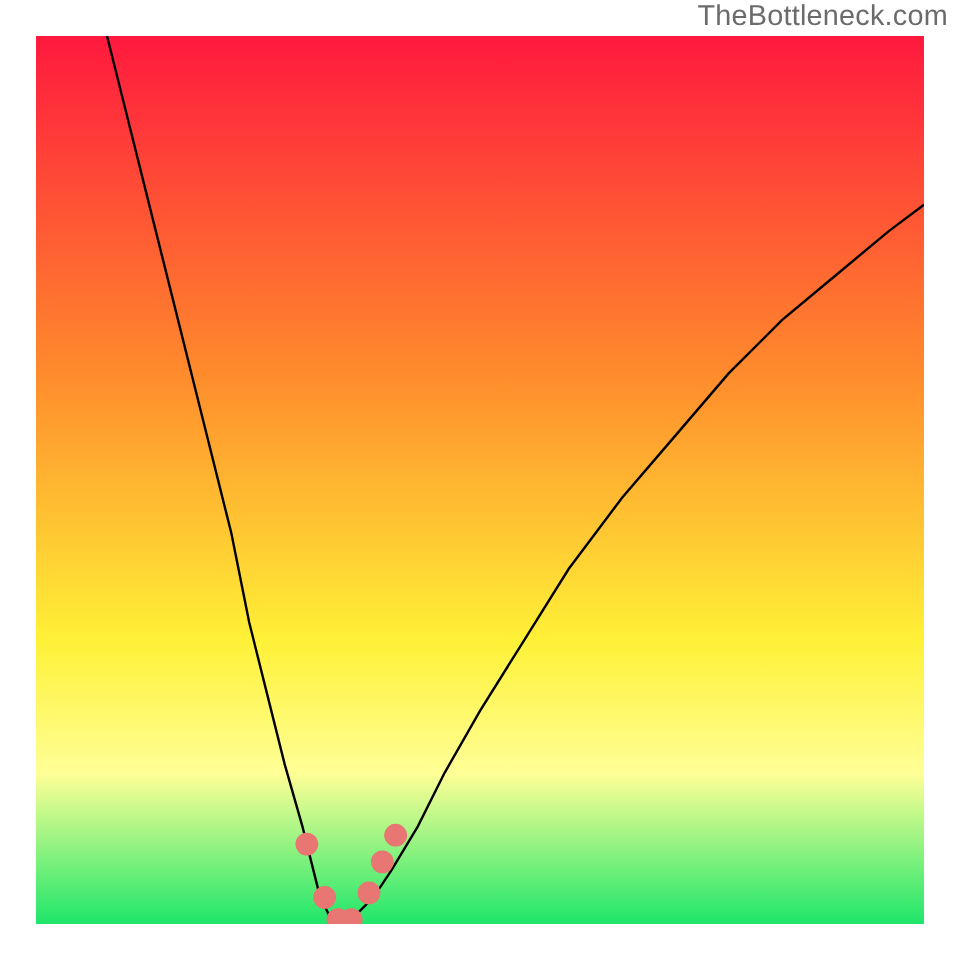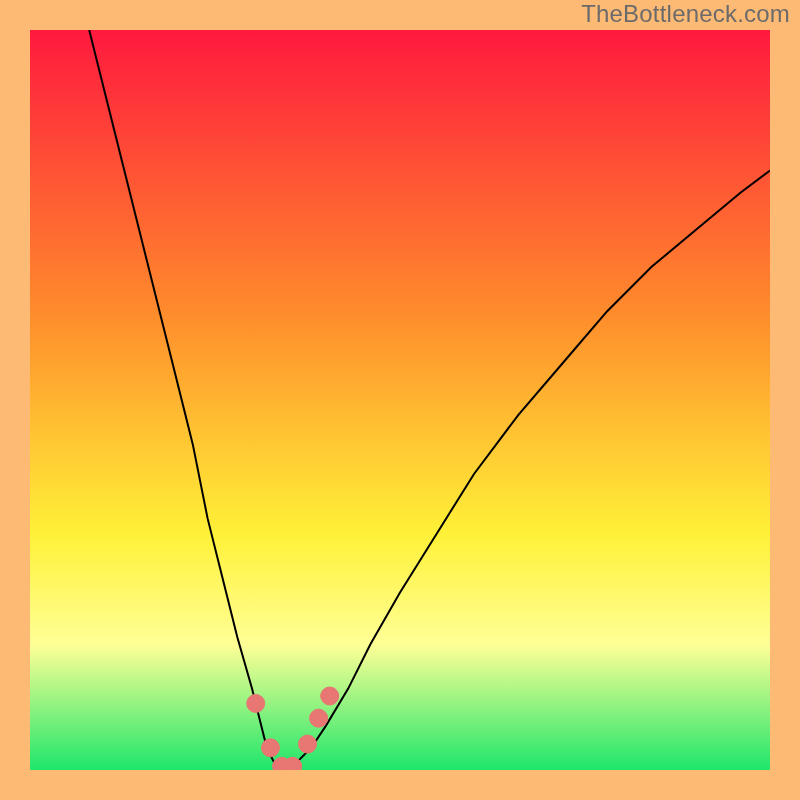--- a/index.html
+++ b/index.html
@@ -8,21 +8,21 @@
     width: 800px;
     height: 800px;
     background: #000;
     overflow: hidden;
     font-family: Arial, Helvetica, sans-serif;
   }
   .frame {
     position: relative;
     width: 800px;
     height: 800px;
-    background: #fdba74;
+    background: #ffffff;
   }
   .watermark {
     position: absolute;
     top: 0;
     right: 10px;
     color: #6b6b6b;
     font-size: 24px;
     font-weight: 500;
     letter-spacing: 0.2px;
     z-index: 50;

